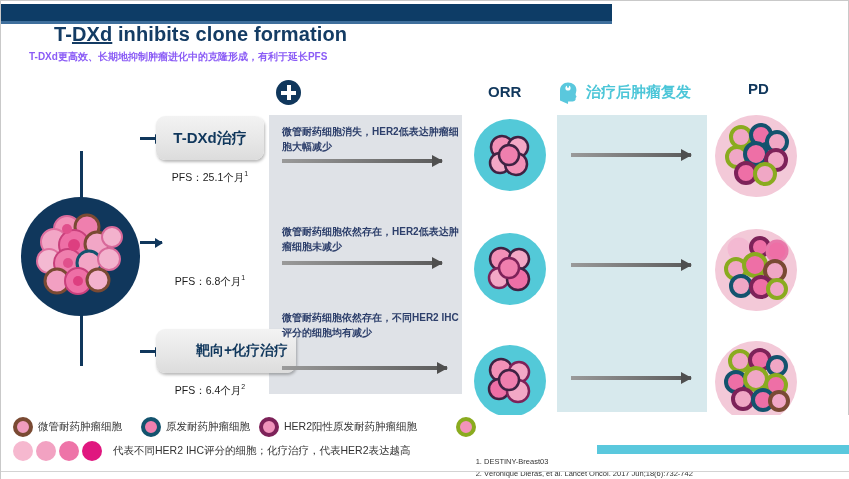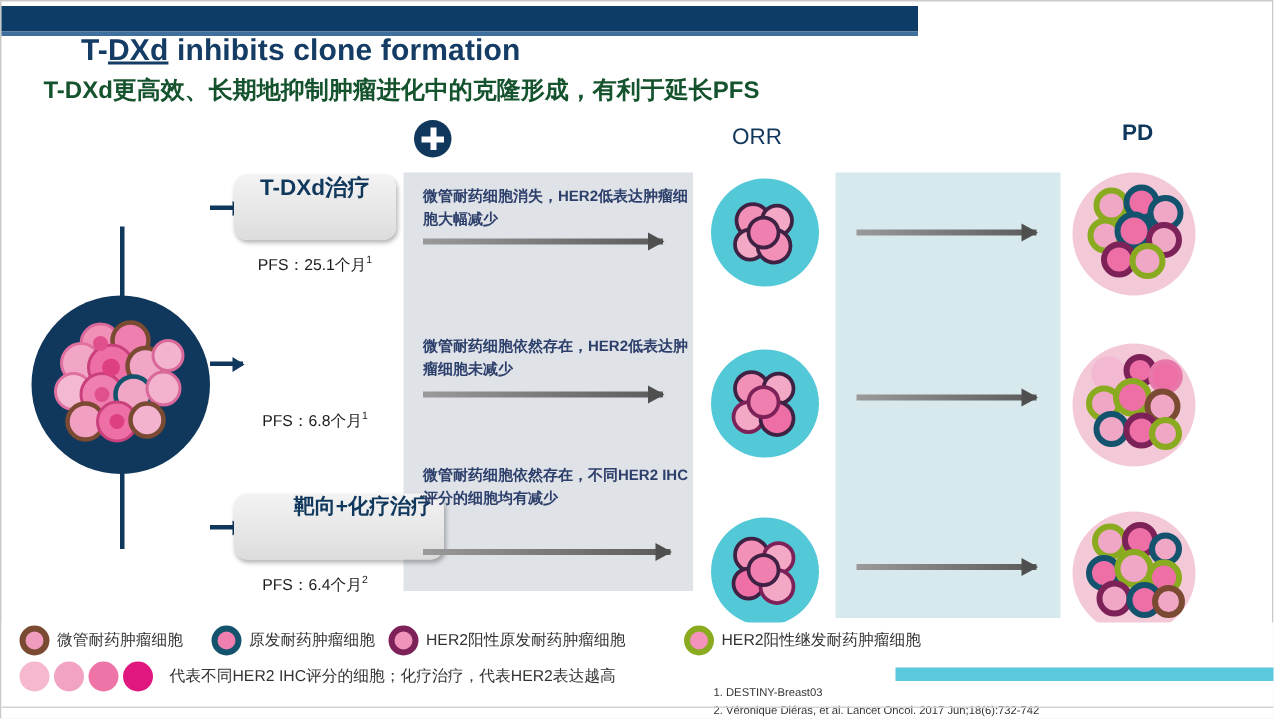--- a/index.html
+++ b/index.html
@@ -11,51 +11,51 @@
   }
   .slide{position:absolute;inset:0;background:#fff;border:1px solid #c9c9c9;box-sizing:border-box;}
 
   
   .topbar-navy{position:absolute;left:0;top:3px;width:611px;height:17px;background:#0d3c66;}
   .topbar-under{position:absolute;left:0;top:20px;width:611px;height:3px;background:#3f6f9c;}
 
   
   .title-en{position:absolute;left:28px;top:22px;font-size:20px;font-weight:bold;color:#143c64;letter-spacing:.1px;white-space:nowrap;margin-left:25px;}
   .title-en u{text-decoration:underline;text-decoration-color:#143c64;}
-  .title-cn{position:absolute;left:28px;top:49px;font-size:16px;font-weight:bold;color:#14532d;white-space:nowrap;}
+  .title-cn{position:absolute;left:28px;top:49px;font-size:10px;font-weight:bold;color:#8b5cf6;white-space:nowrap;}
 
   
   .hdr-eff{position:absolute;left:275px;top:79px;display:flex;align-items:center;gap:7px;}
   .plus-badge{width:25px;height:25px;border-radius:50%;background:#10375c;position:relative;flex:0 0 auto;}
   .plus-badge:before,.plus-badge:after{content:"";position:absolute;background:#fff;}
   .plus-badge:before{left:50%;top:5px;width:4px;height:15px;transform:translateX(-50%);}
   .plus-badge:after{top:50%;left:5px;height:4px;width:15px;transform:translateY(-50%);}
   .hdr-eff-txt{font-size:16px;font-weight:bold;color:#10375c;}
 
-  .hdr-orr{position:absolute;left:487px;top:82px;font-size:15px;font-weight:normal;color:#10375c;}
+  .hdr-orr{position:absolute;left:487px;top:82px;font-size:15px;font-weight:bold;color:#10375c;}
 
   .hdr-rec{position:absolute;left:556px;top:80px;display:flex;align-items:center;gap:5px;}
   .head-icon{position:relative;width:24px;height:23px;flex:0 0 auto;}
   .hdr-rec-txt{font-size:15px;font-weight:bold;color:#4cc6d8;}
 
   .hdr-pd{position:absolute;left:747px;top:79px;font-size:15px;font-weight:bold;color:#10375c;}
 
   
   .panel-eff{position:absolute;left:268px;top:114px;width:193px;height:279px;background:#dfe2e7;}
   .panel-rec{position:absolute;left:556px;top:114px;width:150px;height:297px;background:#d7e9ed;}
 
   
   .src-line-v{position:absolute;left:79px;top:150px;width:3px;height:215px;background:#10375c;}
   .src-circle{position:absolute;left:20px;top:196px;width:119px;height:119px;border-radius:50%;background:#10375c;}
 
   
   .tbox{position:absolute;width:108px;height:44px;border-radius:9px;
         background:linear-gradient(180deg,#f3f3f3 0%,#e6e6e6 60%,#dcdcdc 100%);
         box-shadow:1px 2px 3px rgba(0,0,0,.28);
-        display:flex;justify-content:center;}
+        display:flex;align-items:center;justify-content:center;}
   .tbox-txt{font-size:15px;font-weight:bold;color:#10375c;white-space:nowrap;}
   .pfs{position:absolute;width:140px;text-align:center;font-size:10.5px;color:#1c1c1c;white-space:nowrap;}
   .pfs sup{font-size:7px;}
 
   
   .narrow{position:absolute;height:3px;background:#10375c;}
   .narrow:after{content:"";position:absolute;right:-1px;top:50%;transform:translateY(-50%);
     border-left:8px solid #10375c;border-top:5px solid transparent;border-bottom:5px solid transparent;}
 
   
@@ -96,20 +96,30 @@
     T-<u>DXd</u> inhibits clone formation
   </div>
   <div class="title-cn">T-DXd更高效、长期地抑制肿瘤进化中的克隆形成，有利于延长PFS</div>
 
   <div class="hdr-eff">
     <div class="plus-badge"></div>
   </div>
 
   <div class="hdr-orr">ORR</div>
 
+  <div class="hdr-rec">
+    <span class="head-icon">
+      <svg width="24" height="23" viewBox="0 0 24 23">
+        <path d="M3 9c0-4.2 3.6-7.4 8-7.4 4.6 0 8.4 3 8.4 7.3 0 2-0.8 3.1-0.8 4.5 0 1 0.9 1.3 0.9 2.2 0 0.8-0.9 1-0.9 1.7 0 1.4 0.3 1.9-1.2 2.6-1.6 0.7-4 0.8-6.3 0.5L11 23 3 19.5z" fill="#5ac8dd"></path>
+        <circle cx="11" cy="7" r="2.6" fill="#ffffff"></circle>
+        <rect x="10" y="3.6" width="2" height="3" fill="#5ac8dd"></rect>
+      </svg>
+    </span>
+    <span class="hdr-rec-txt">治疗后肿瘤复发</span>
+  </div>
 
   <div class="hdr-pd">PD</div>
 
   <div class="panel-eff"></div>
   <div class="panel-rec"></div>
 
   <div class="src-line-v"></div>
   <div class="src-circle">
     <svg width="119" height="119" viewBox="0 0 119 119">
       <g>
@@ -244,21 +254,20 @@
       <span class="lg-txt">微管耐药肿瘤细胞</span>
     </div>
 
     <div class="lg-item" style="left:258px;top:2px;">
       <span class="lg-ring" style="border:4px solid #7d2259;background:#f093bb;"></span>
       <span class="lg-txt">HER2阳性原发耐药肿瘤细胞</span>
     </div>
 
     <div class="lg-item" style="left:455px;top:2px;">
       <span class="lg-ring" style="border:4px solid #8aab1f;background:#f393bb;"></span>
-      <span class="lg-txt">HER2阳性继发耐药肿瘤细胞</span>
     </div>
 
     <div class="grad-row">
       <span class="grad-c" style="background:#f6b8cf;"></span>
       <span class="grad-c" style="background:#f2a2c2;"></span>
       <span class="grad-c" style="background:#ee74a8;"></span>
       <span class="grad-c" style="background:#e0177f;"></span>
       <span class="grad-txt">代表不同HER2 IHC评分的细胞；化疗治疗，代表HER2表达越高</span>
     </div>
 

